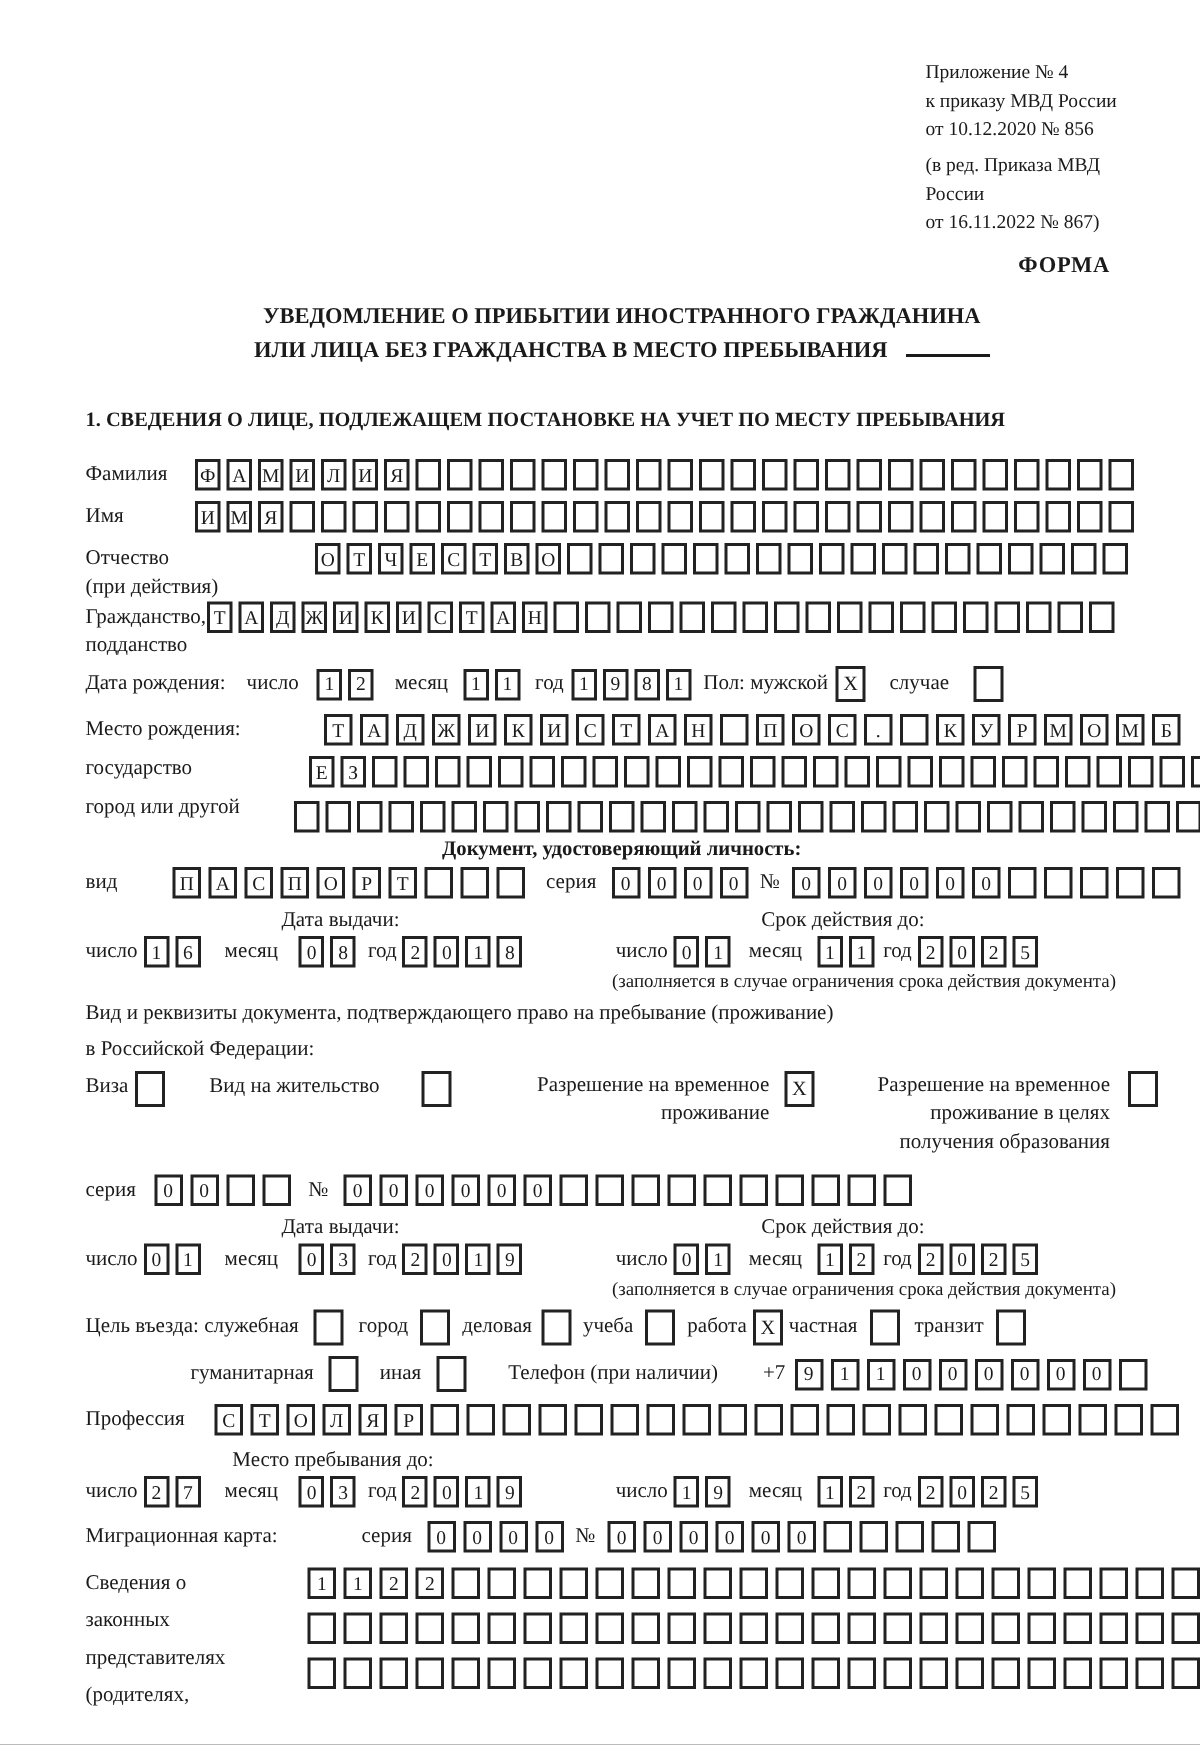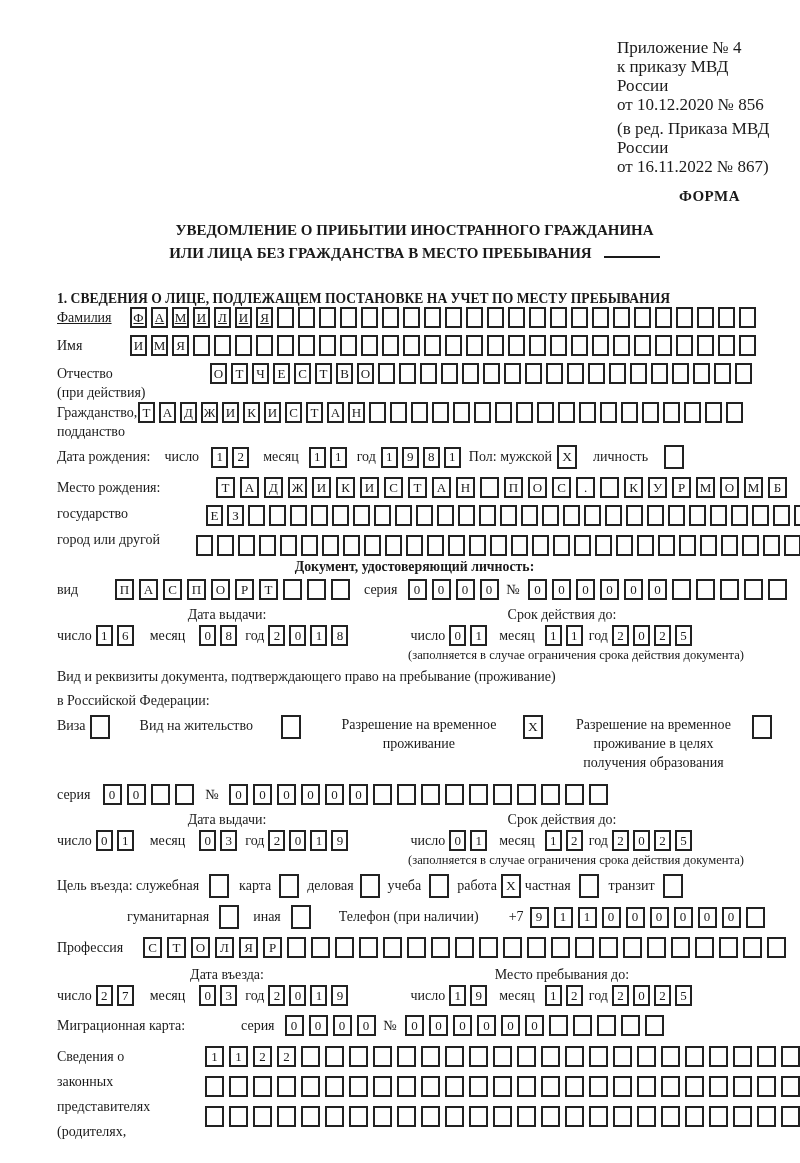--- a/index.html
+++ b/index.html
@@ -2,21 +2,21 @@
 <html><head>
 <meta charset="utf-8">
 <style>
   * { margin:0; padding:0; box-sizing:border-box; }
   html,body { background:#888; }
   .page {
     width:800px; height:1163px; background:#ffffff; color:#1a1a1a;
     font-family:"Liberation Serif", serif; font-size:14px;
     position:relative; padding:38px 28px 0 57px; overflow:hidden;
   }
-  .hdr { margin-left:560px; font-size:17px; line-height:19px; }
+  .hdr { margin-left:560px; font-size:13px; line-height:19px; }
   .hdr .gap { height:5px; }
   .forma { text-align:right; padding-right:32px; font-weight:bold; font-size:15px; margin-top:12px; letter-spacing:.5px; }
   .title { text-align:center; font-weight:bold; font-size:15px; line-height:23px; margin-top:14px; }
   .blank-line { display:inline-block; width:56px; border-bottom:2px solid #1a1a1a; height:12px; margin-left:12px; }
   .sec1 { font-weight:bold; font-size:13.6px; margin-top:26px; white-space:nowrap; }
 
   .frow { display:flex; align-items:center; }
   .lbl { flex-shrink:0; font-size:14px; }
   .cells { display:flex; gap:4px; flex-wrap:nowrap; }
   .cells.wide { gap:5px; }
@@ -28,21 +28,21 @@
   .cells.wide .cell { width:19px; }
   .cbx {
     width:20px; height:24px; border:2px solid #222; flex-shrink:0;
     display:flex; align-items:center; justify-content:center; font-size:13.5px; background:#fff;
   }
   .datecells { display:flex; gap:4px; }
   .center-bold { text-align:center; font-weight:bold; font-size:13.8px; }
   .note { font-size:12.6px; }
   .two-col { display:flex; }
   .grp { display:flex; align-items:center; }
-  .chk-label-multi { text-align:center; line-height:19px; }
+  .chk-label-multi { text-align:right; line-height:19px; }
 </style>
 </head>
 <body>
 
 <div class="page">
 
   <div class="hdr">
     <div>Приложение № 4</div>
     <div>к приказу МВД России</div>
     <div>от 10.12.2020 № 856</div>
@@ -53,21 +53,21 @@
 
   <div class="forma">ФОРМА</div>
 
   <div class="title">
     <div>УВЕДОМЛЕНИЕ О ПРИБЫТИИ ИНОСТРАННОГО ГРАЖДАНИНА</div>
     <div><span>ИЛИ ЛИЦА БЕЗ ГРАЖДАНСТВА В МЕСТО ПРЕБЫВАНИЯ</span><span class="blank-line"></span></div>
   </div>
 
   <div class="sec1">1. СВЕДЕНИЯ О ЛИЦЕ, ПОДЛЕЖАЩЕМ ПОСТАНОВКЕ НА УЧЕТ ПО МЕСТУ ПРЕБЫВАНИЯ</div>
 
-  <div class="frow" style="text-decoration:underline;">
+  <div class="frow" style="margin-top:18px;">
     <div class="lbl" style="width:73px;">Фамилия</div>
     <div class="cells">
         <div class="cell">Ф</div>
         <div class="cell">А</div>
         <div class="cell">М</div>
         <div class="cell">И</div>
         <div class="cell">Л</div>
         <div class="cell">И</div>
         <div class="cell">Я</div>
         <div class="cell"></div>
@@ -215,21 +215,21 @@
       </div>
     <div class="lbl" style="margin-left:10px;">год</div>
     <div class="datecells" style="margin-left:5px;">
         <div class="cell">1</div>
         <div class="cell">9</div>
         <div class="cell">8</div>
         <div class="cell">1</div>
       </div>
     <div class="lbl" style="margin-left:8px;">Пол: мужской</div>
     <div class="cbx" style="margin-left:5px;">X</div>
-    <div class="lbl" style="margin-left:16px;">личность</div>
+    <div class="lbl" style="margin-left:16px;">случае</div>
     <div class="cbx" style="margin-left:16px;"></div>
   </div>
 
   <div class="two-col" style="margin-top:6px;">
     <div style="width:145px; line-height:26px; flex-shrink:0;">
       <div>Место рождения:</div>
       <div>государство</div>
       <div>город или другой</div>
     </div>
     <div>
@@ -503,21 +503,21 @@
           <div class="cell">2</div>
           <div class="cell">5</div>
         </div>
     </div>
   </div>
   <div class="note" style="text-align:right; padding-right:28px; margin-top:2px;">(заполняется в случае ограничения срока действия документа)</div>
 
   <div class="frow" style="margin-top:6px;">
     <div class="lbl">Цель въезда: служебная</div>
     <div class="cbx" style="margin-left:10px;"></div>
-    <div class="lbl" style="margin-left:10px;">карта</div>
+    <div class="lbl" style="margin-left:10px;">город</div>
     <div class="cbx" style="margin-left:8px;"></div>
     <div class="lbl" style="margin-left:8px;">деловая</div>
     <div class="cbx" style="margin-left:6px;"></div>
     <div class="lbl" style="margin-left:8px;">учеба</div>
     <div class="cbx" style="margin-left:8px;"></div>
     <div class="lbl" style="margin-left:8px;">работа</div>
     <div class="cbx" style="margin-left:4px;">X</div>
     <div class="lbl" style="margin-left:4px;">частная</div>
     <div class="cbx" style="margin-left:8px;"></div>
     <div class="lbl" style="margin-left:10px;">транзит</div>
@@ -572,21 +572,20 @@
         <div class="cell"></div>
         <div class="cell"></div>
         <div class="cell"></div>
         <div class="cell"></div>
         <div class="cell"></div>
         <div class="cell"></div>
       </div>
   </div>
 
   <div class="two-col" style="margin-top:9px;">
-    <div style="width:340px; text-align:center;" class="lbl">Дата въезда:</div>
     <div style="width:330px; text-align:center;" class="lbl">Место пребывания до:</div>
   </div>
 
   <div class="frow" style="margin-top:2px;">
     <div class="grp">
       <div class="lbl">число</div>
       <div class="datecells" style="margin-left:4px;">
           <div class="cell">2</div>
           <div class="cell">7</div>
         </div>

